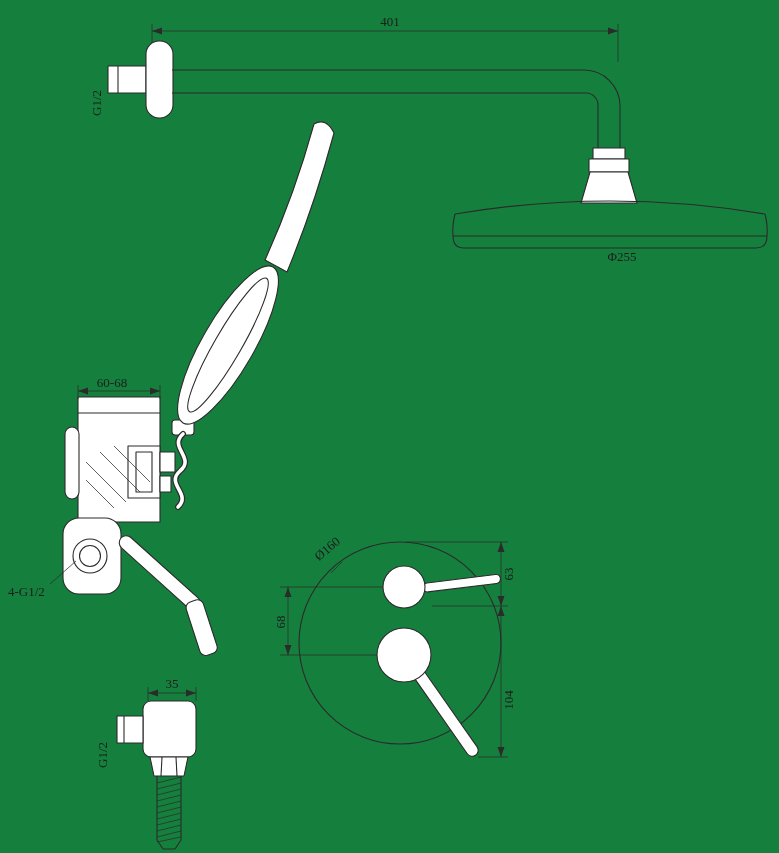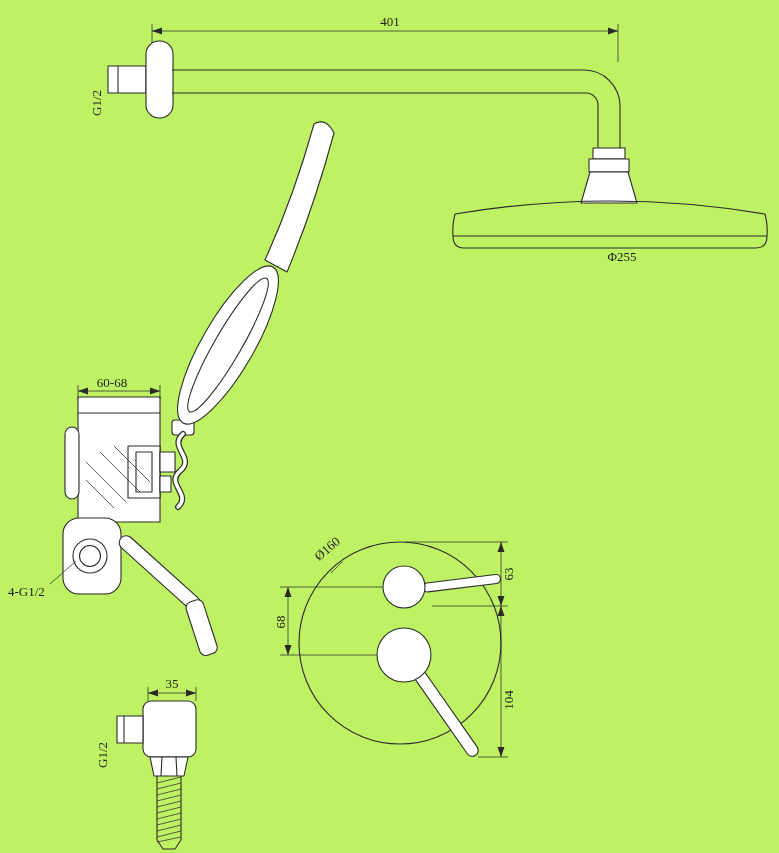--- a/index.html
+++ b/index.html
@@ -1,16 +1,16 @@
 <!DOCTYPE html>
 <html><head>
 <meta charset="utf-8">
 <style>
   html,body{margin:0;padding:0;background:#ffffff;}
-  .sheet{width:779px;height:853px;background:#bef264;position:relative;overflow:hidden;}
+  .sheet{width:779px;height:853px;background:#15803d;position:relative;overflow:hidden;}
   svg{display:block;}
   .ln{fill:none;stroke:#2b2b2b;stroke-width:1.1;stroke-linejoin:round;stroke-linecap:butt;}
   .lnw{fill:#ffffff;stroke:#2b2b2b;stroke-width:1.1;stroke-linejoin:round;}
   .thin{fill:none;stroke:#2b2b2b;stroke-width:0.75;}
   .arr{fill:#2b2b2b;stroke:none;}
   .hose-outer{fill:none;stroke:#2b2b2b;stroke-width:6;stroke-linecap:round;}
   .hose-inner{fill:none;stroke:#ffffff;stroke-width:3.6;stroke-linecap:round;}
   text{font-family:"Liberation Serif","DejaVu Serif",serif;font-size:13px;fill:#1c1c1c;}
 </style>
 </head>

